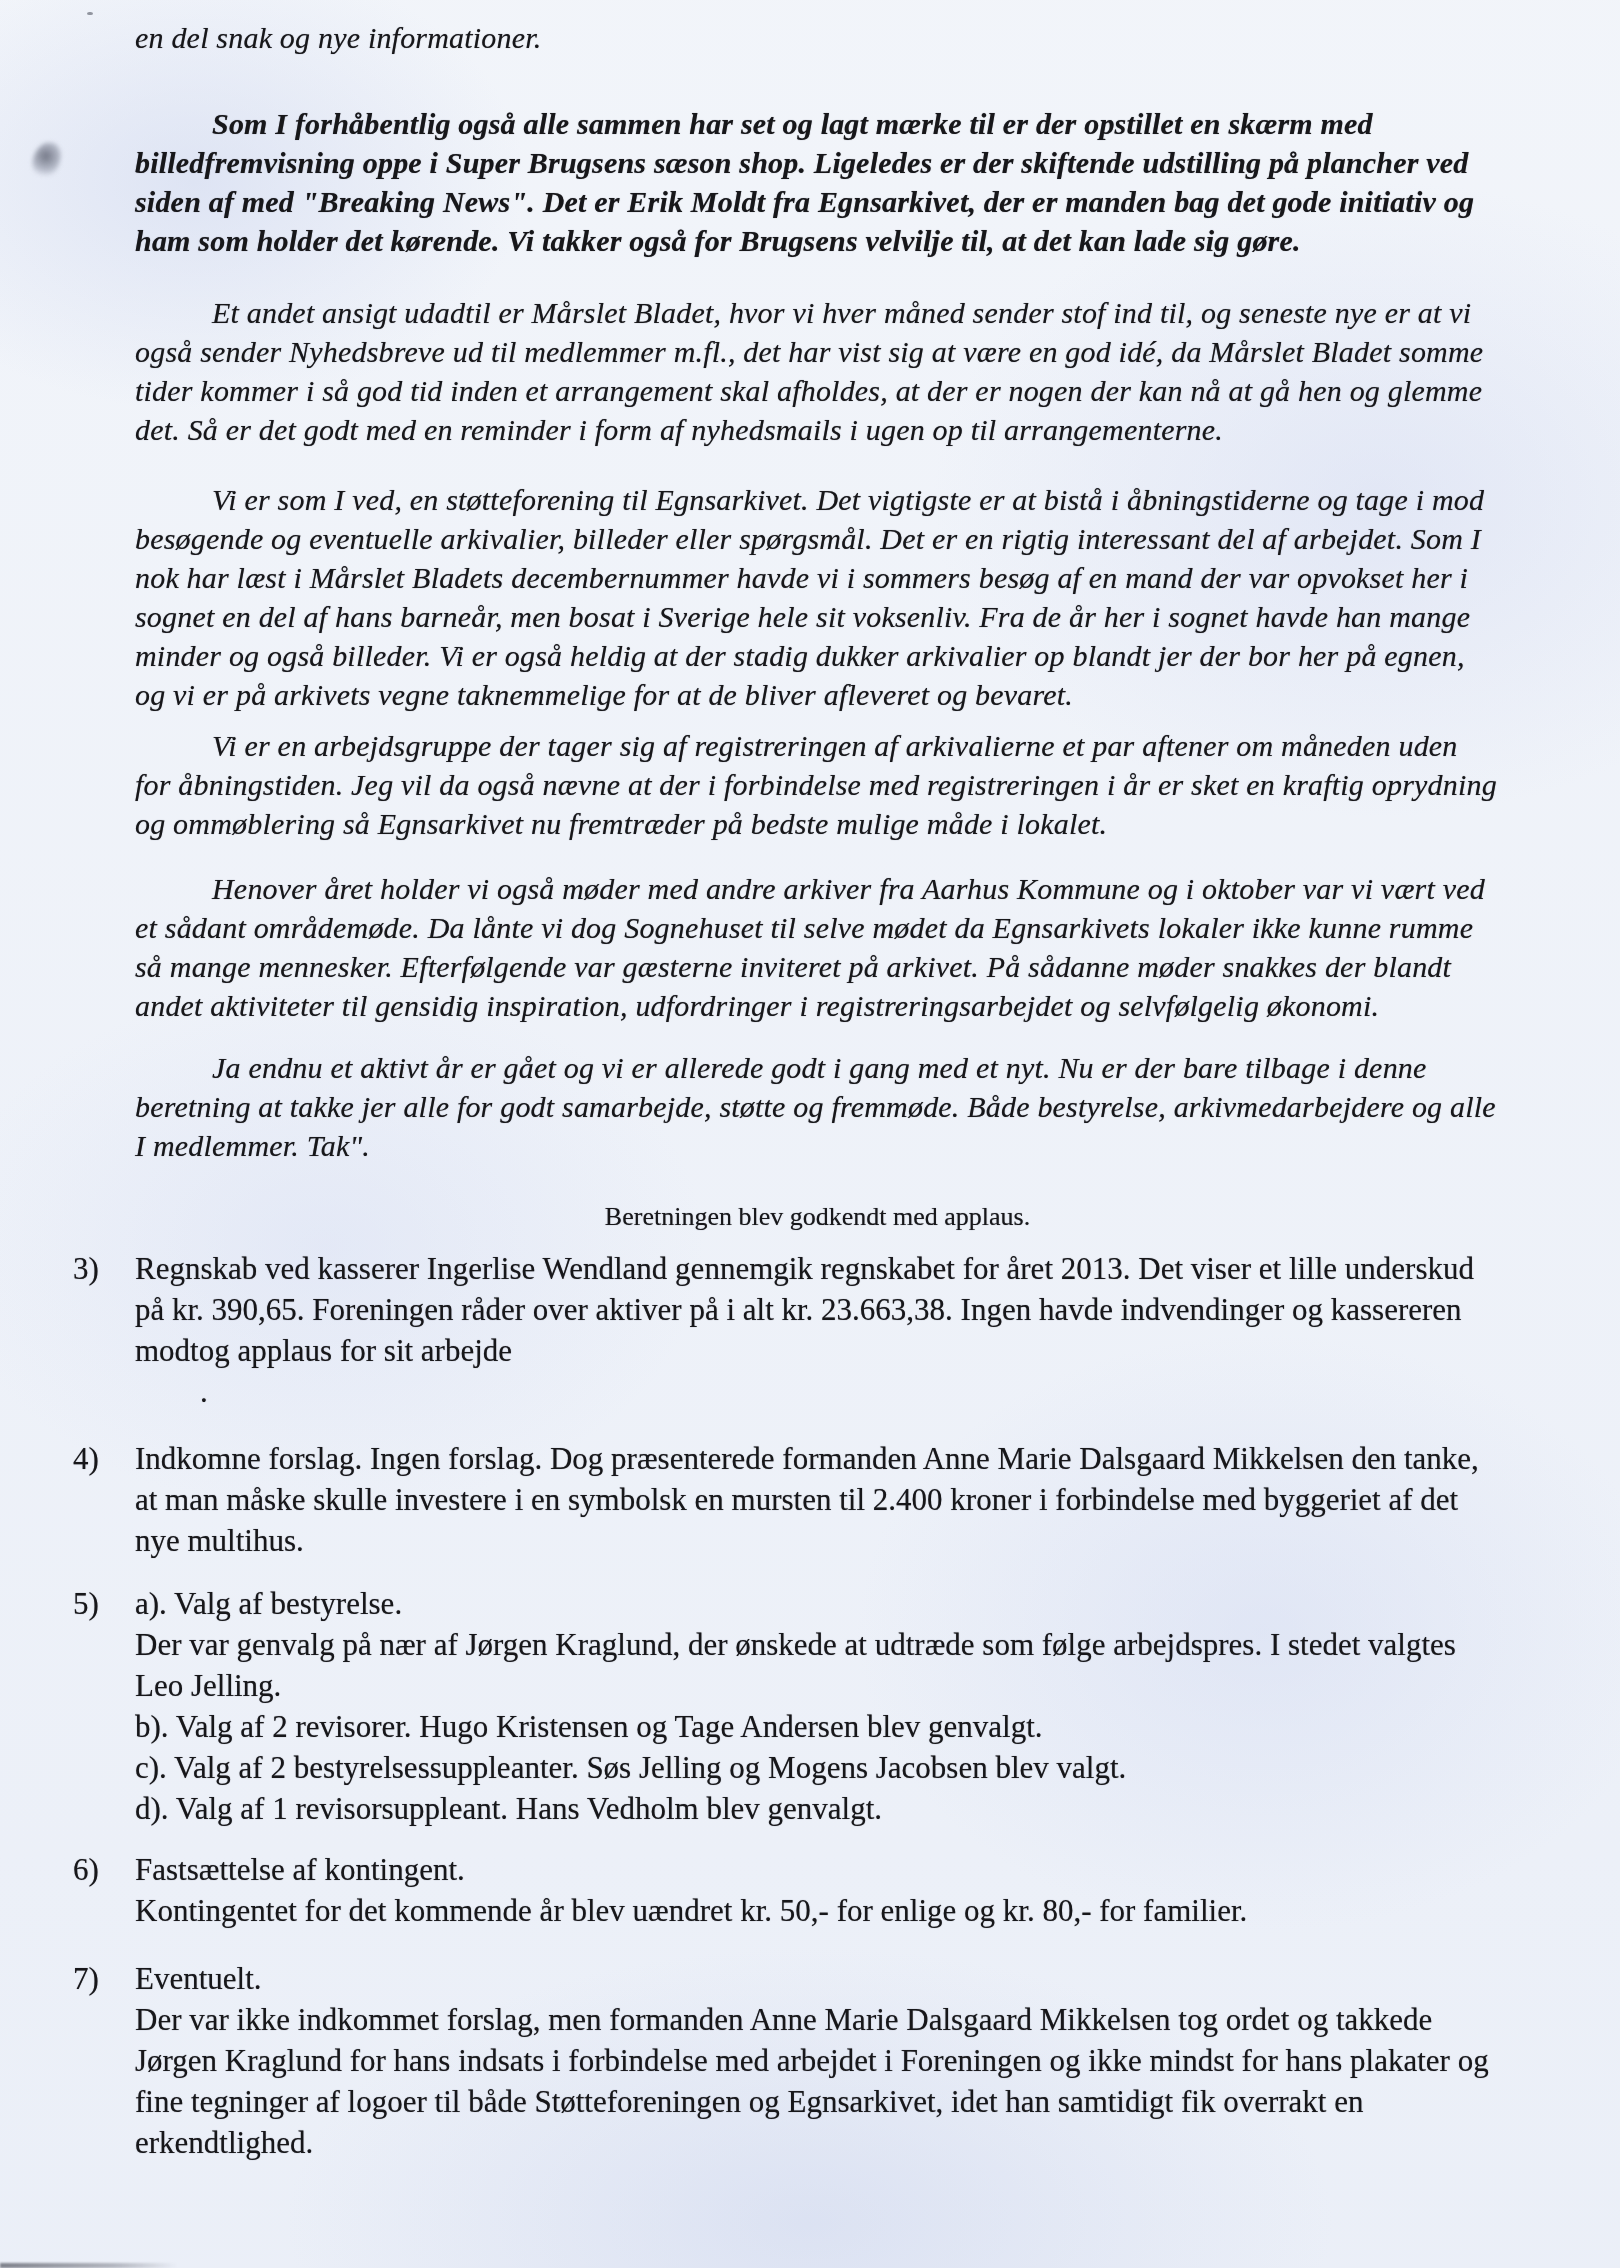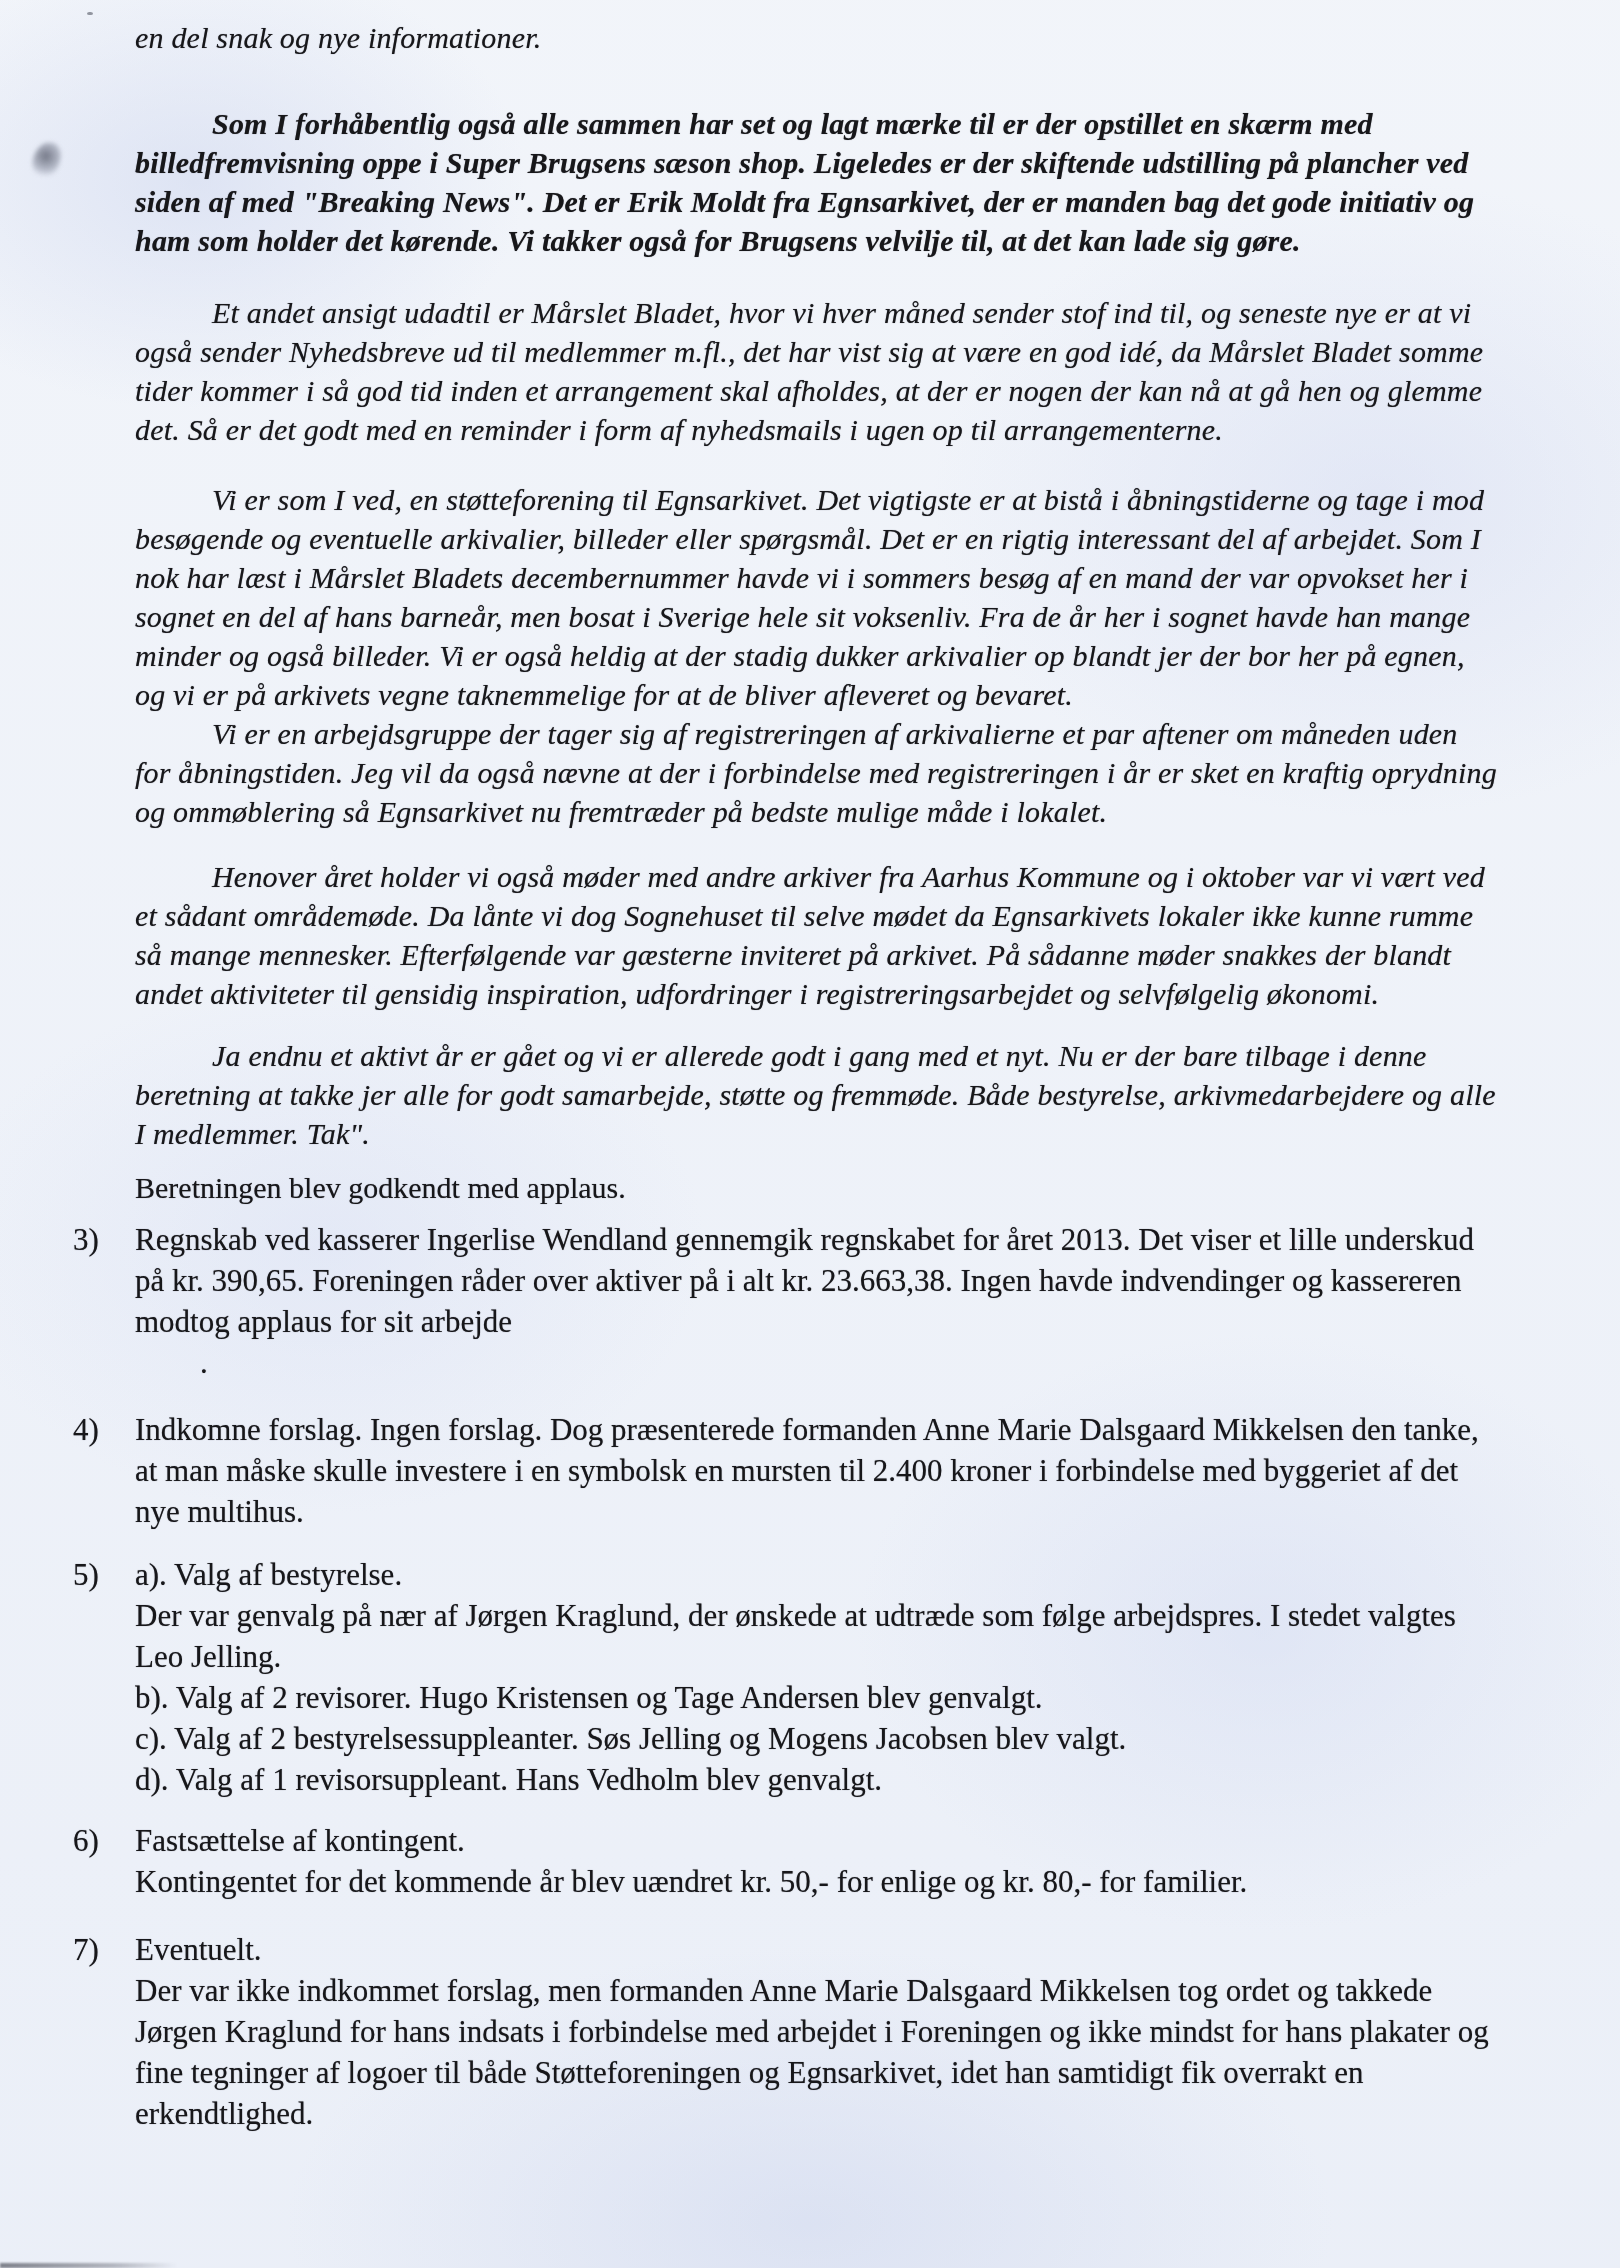--- a/index.html
+++ b/index.html
@@ -30,25 +30,25 @@
   
   .qline,.qpar{
     font-style:italic;
     font-size:30px;line-height:39px;
     letter-spacing:0.2px;
   }
   .qpar{text-indent:77px;}
   .m-p0{margin-top:47px;font-weight:bold;}
   .m-p1{margin-top:33px;}
   .m-p2{margin-top:31px;}
-  .m-p3{margin-top:0px;font-family:Liberation Serif, serif;}
+  .m-p3{margin-top:12px;font-family:Liberation Serif, serif;}
   .m-p4{margin-top:25.5px;}
   .m-p5{margin-top:23.6px;}
   
-  .approval{margin-top:14px;font-size:30px;line-height:41px;}
+  .approval{margin-top:31px;font-size:26px;line-height:41px;text-align:center;}
   .items{margin-left:-62px;}
   .item{display:grid;grid-template-columns:62px 1fr;font-size:31px;line-height:41px;}
   .item .num{font-weight:bold;font-weight:normal;}
   .i3{margin-top:11px;}
   .i4{margin-top:25.5px;}
   .i5{margin-top:22px;}
   .i6{margin-top:20px;}
   .i7{margin-top:27px;}
   .dotline{margin-left:65px;}
   .item-heading-indent{margin-left:35px;}

